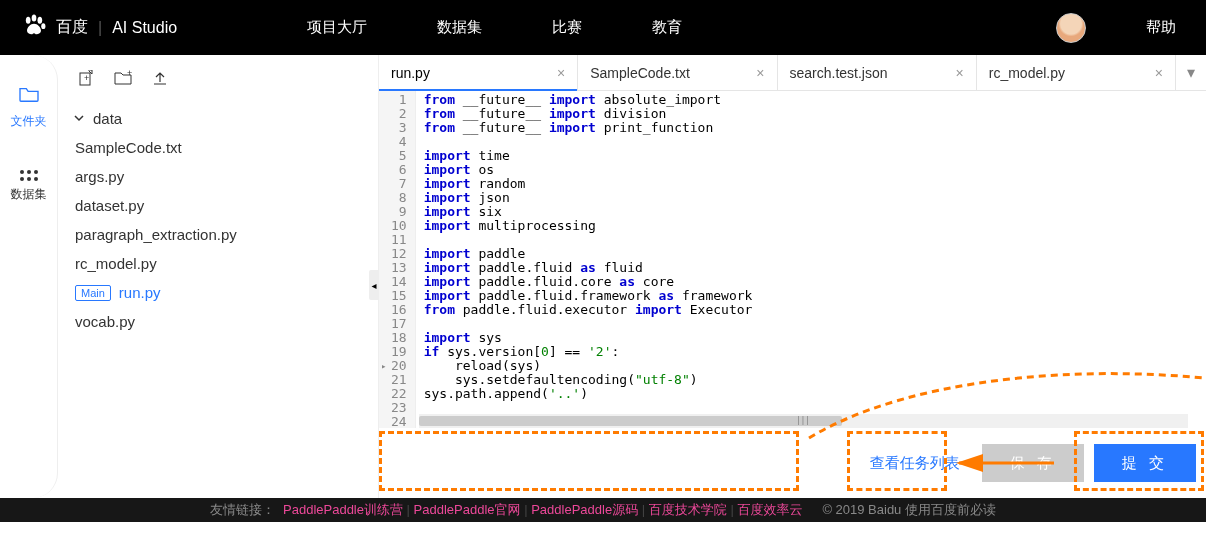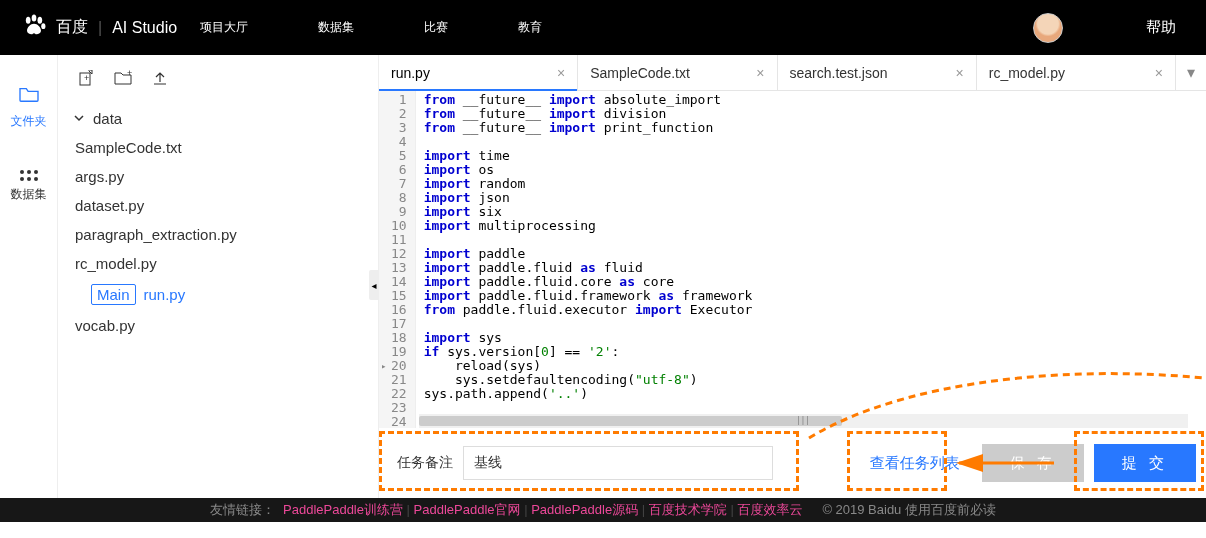--- a/index.html
+++ b/index.html
@@ -1,48 +1,48 @@
 <!DOCTYPE html>
 <html><head>
 <meta charset="utf-8">
 <style>
 * { margin: 0; padding: 0; box-sizing: border-box; }
 body { font-family: Arial, "Microsoft YaHei", sans-serif; background: #fff; width: 1206px; }
 
 
-.header { background: #000; height: 55px; display: flex; align-items: center; padding: 0 20px; color: #fff; gap: 23px; }
+.header { background: #000; height: 55px; display: flex; align-items: center; padding: 0 20px; color: #fff; }
 .logo { display: flex; align-items: center; gap: 8px; font-size: 16px; }
 .logo-paw { font-size: 18px; }
 .logo-divider { color: #555; margin: 0 2px; }
-.nav { display: flex; gap: 70px; font-size: 12px; }
+.nav { display: flex; gap: 70px; margin-left: 130px; font-size: 15px; }
 .nav-item { cursor: pointer; }
 .header-spacer { flex: 1; }
 .avatar { width: 30px; height: 30px; border-radius: 50%; background: radial-gradient(circle at 50% 35%, #f4d5b8 45%, #e8a87c 55%); border: 1px solid #ccc; margin-right: 60px; cursor: pointer; }
 .help { font-size: 15px; cursor: pointer; margin-right: 10px; }
 
 
 .main { display: flex; height: 443px; }
 
 
-.rail { width: 58px; border-right: 1px solid #eee; display: flex; flex-direction: column; align-items: center; padding-top: 30px; gap: 40px; }
+.rail { width: 58px; border-right: 1px solid #eee; display: flex; flex-direction: column; align-items: center; padding-top: 30px; gap: 40px; border-radius: 25px; }
 .rail-item { display: flex; flex-direction: column; align-items: center; gap: 5px; font-size: 12px; cursor: pointer; color: #333; }
 .rail-item.active { color: #2878ff; }
 .rail-icon { font-size: 20px; }
 .dots-icon { display: grid; grid-template-columns: repeat(3,4px); grid-template-rows: repeat(2,4px); gap: 3px; }
 .dots-icon span { width: 4px; height: 4px; background: #333; border-radius: 50%; }
 
 
 .filetree { width: 320px; padding: 15px 20px 15px 15px; position: relative; }
 .ft-toolbar { display: flex; gap: 20px; margin-bottom: 15px; margin-left: 5px; }
 .ft-tool { font-size: 14px; cursor: pointer; color: #333; }
 .tree-item { padding: 6px 0; font-size: 15px; color: #333; cursor: pointer; display: flex; align-items: center; gap: 8px; }
 .tree-folder { font-weight: normal; }
 .tree-children { padding-left: 2px; }
 .tree-item.active .fname { color: #2878ff; }
-.main-badge { border: 1px solid #2878ff; color: #2878ff; font-size: 15px; padding: 1px 5px; border-radius: 2px; margin-left: 16px; }
+.main-badge { border: 1px solid #2878ff; color: #2878ff; font-size: 11px; padding: 1px 5px; border-radius: 2px; }
 .collapse-handle { position: absolute; right: -1px; top: 215px; width: 10px; height: 30px; background: #eee; display: flex; align-items: center; justify-content: center; font-size: 10px; cursor: pointer; border-radius: 2px 0 0 2px; }
 
 
 .editor-area { flex: 1; display: flex; flex-direction: column; border-left: 1px solid #eee; }
 .tabs { display: flex; height: 36px; border-bottom: 1px solid #e5e5e5; }
 .tab { flex: 1; display: flex; align-items: center; justify-content: space-between; padding: 0 12px; border-right: 1px solid #e5e5e5; font-size: 14px; color: #333; cursor: pointer; position: relative; }
 .tab.active { color: #000; }
 .tab.active::after { content: ''; position: absolute; left: 0; right: 0; bottom: -1px; height: 2px; background: #2878ff; }
 .tab-close { color: #999; font-size: 14px; }
 .tab-more { width: 30px; display: flex; align-items: center; justify-content: center; cursor: pointer; color: #888; }
@@ -287,24 +287,20 @@
         <path d="M60,95 C200,10 500,10 690,90" fill="none" stroke="#ff7b00" stroke-width="3" stroke-dasharray="7,5" marker-end="url(#ah1)"></path>
       </svg>
       <svg class="arrow-svg" width="120" height="40" style="left:565px;top:20px">
         <defs>
             <marker id="ah2" markerWidth="10" markerHeight="10" refX="8" refY="3" orient="auto">
               <path d="M0,0 L9,3 L0,6 z" fill="#ff7b00"></path>
             </marker>
           </defs>
         <path d="M110,15 L15,15" fill="none" stroke="#ff7b00" stroke-width="3" marker-end="url(#ah2)"></path>
       </svg>
-      <div class="task-group">
-        <span class="task-label">任务备注</span>
-        <input class="task-input" value="基线" style="">
-      </div>
       <div class="spacer-flex"></div>
       <span class="view-tasks">查看任务列表</span>
       <button class="btn btn-save">保 存</button>
       <button class="btn btn-submit">提 交</button>
     </div>
   </div>
 </div>
 
 <div class="footer">
   <span>友情链接：</span>

